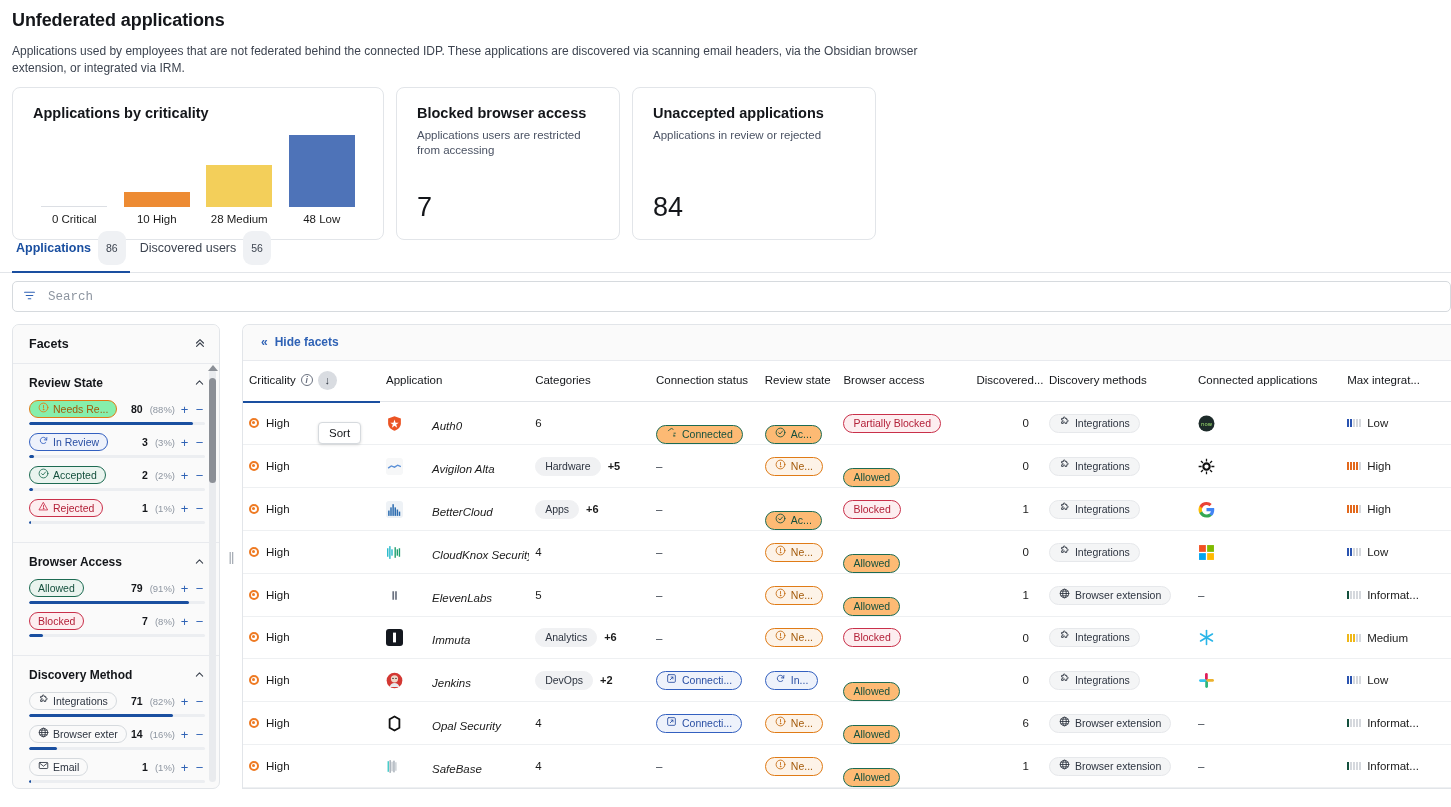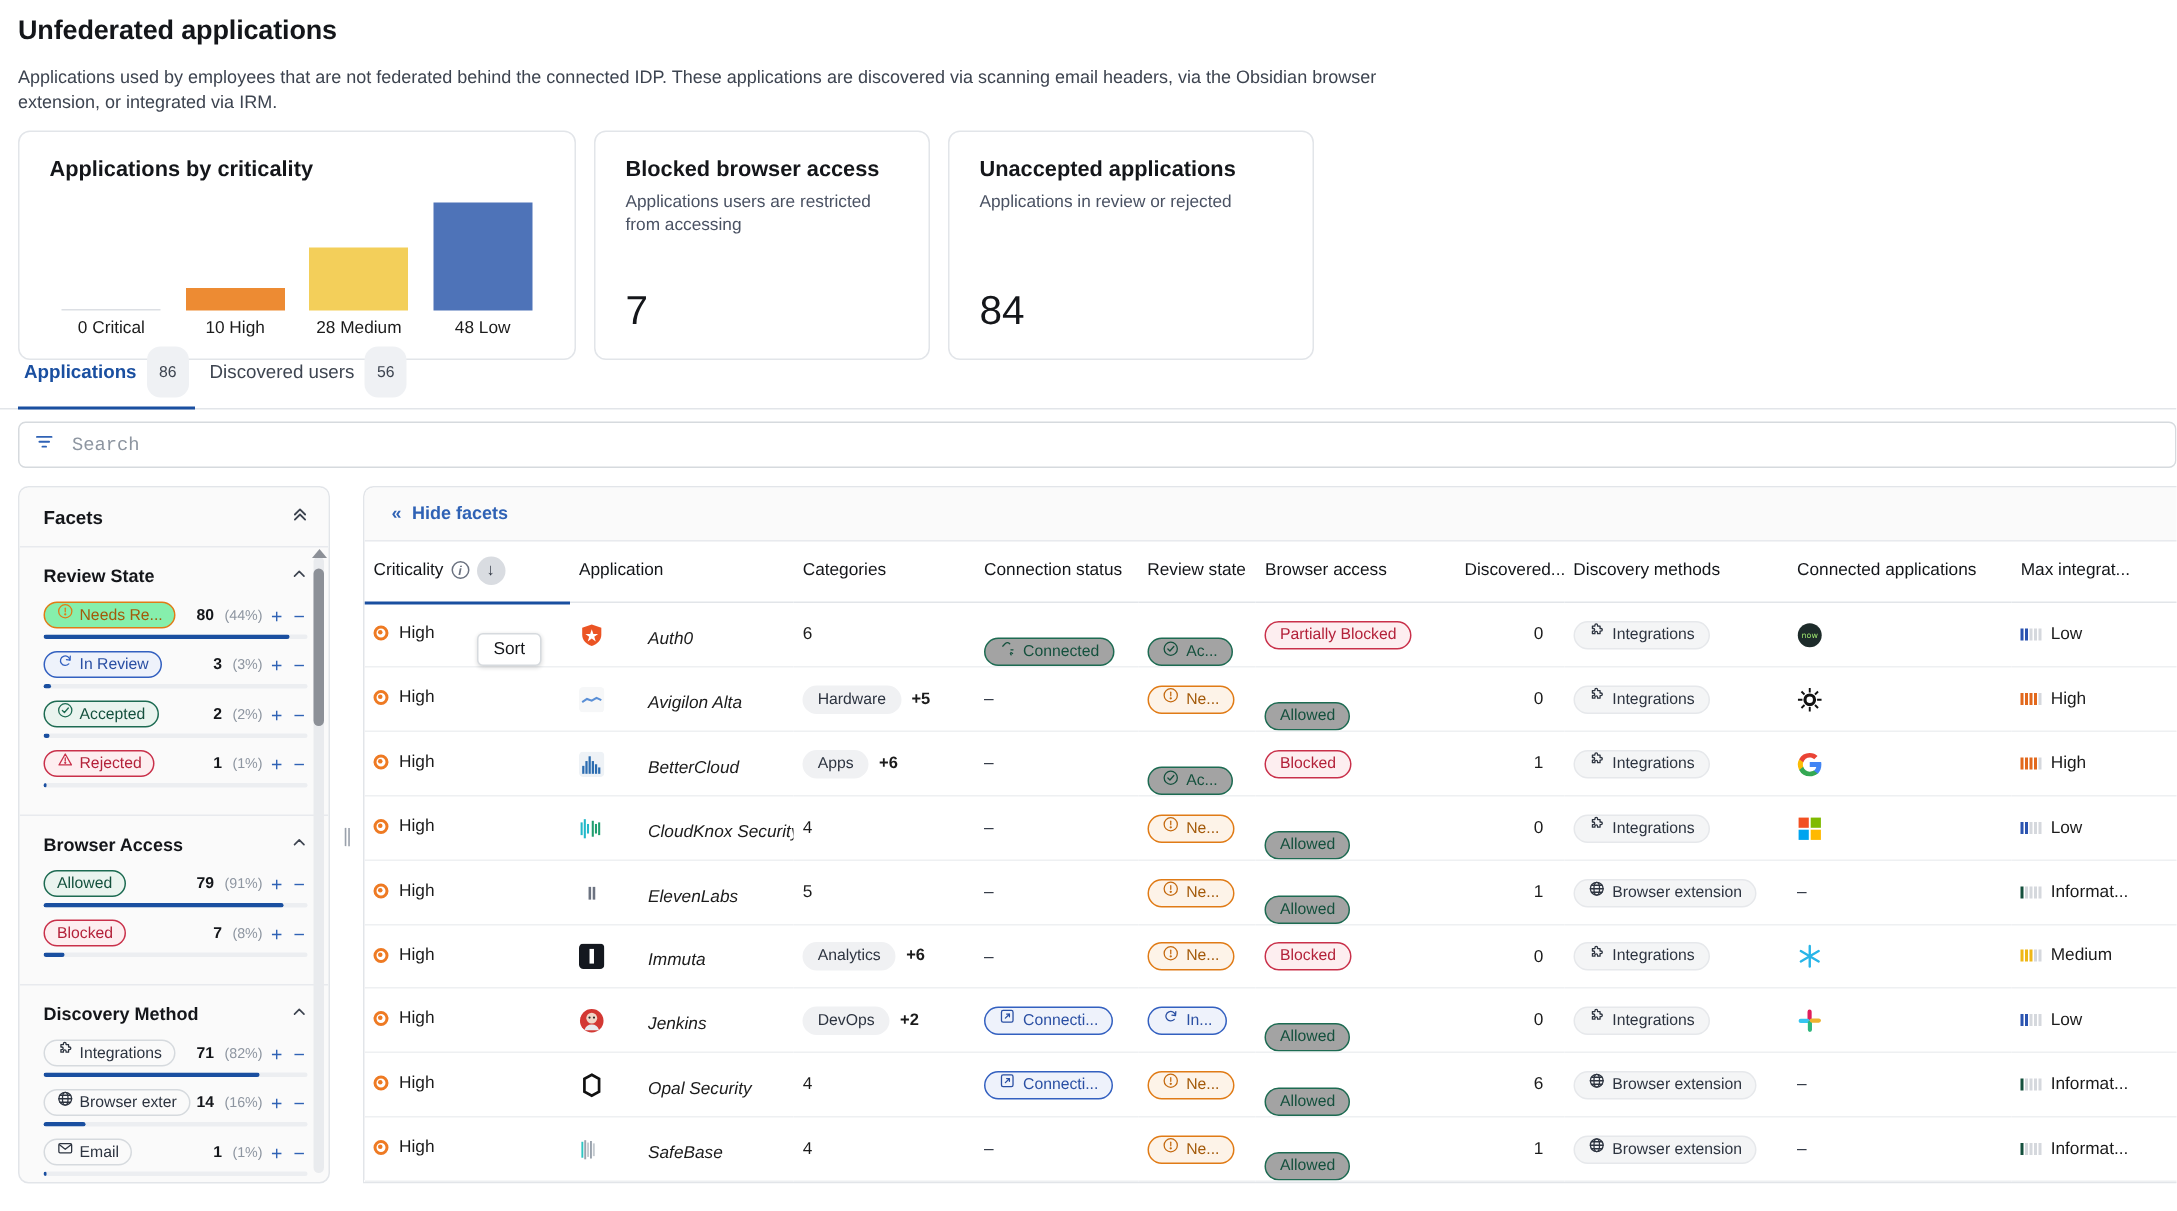--- a/index.html
+++ b/index.html
@@ -223,21 +223,21 @@
   .chip {
     display: inline-flex; align-items: center; gap: 5px;
     border-radius: 11px; border: 1px solid; font-size: 10.5px;
     padding: 2px 9px; height: 19px; line-height: 15px; white-space: nowrap;
   }
   .chip.cat { background: #f0f1f3; border-color: #f0f1f3; color: #2d3440; }
   .chip.method { background: #f4f5f6; border-color: #e6e8eb; color: #2d3440; }
   .plus-n { font-size: 11px; color: #1b1b1b; margin-left: 7px; font-weight: 700; }
   .dash { color: #2d3440; }
 
-  .chip.green { background: #a3a3a3; border-color: #1d6b52; color: #14503d; margin-top: 23px; }
+  .chip.green { background: #fdba74; border-color: #1d6b52; color: #14503d; margin-top: 23px; }
   .chip.orange { background: #fdf3e8; border-color: #e07b16; color: #a35a0a; }
   .chip.blue { background: #eef2fb; border-color: #3360c0; color: #2a4fa3; }
   .chip.red { background: #fdeef0; border-color: #c9304a; color: #b32139; }
 
   .sev { display: inline-flex; align-items: center; gap: 6px; }
   .sev-bars { display: inline-flex; gap: 1px; align-items: flex-end; }
   .sev-bars i { display: block; width: 2px; height: 8px; background: #d5d8dd; }
 
   
   col.c1 { width: 136px; }  col.c2 { width: 148px; }
@@ -349,21 +349,21 @@
               <div class="facet-row-main">
                 <span class="facet-pill" style="background:#86efac;border-color:#e07b16;color:#a35a0a;">
                   <span><svg width="11" height="11" viewBox="0 0 16 16" fill="none" stroke="#e07b16" stroke-width="1.25" stroke-linecap="round" stroke-linejoin="round">
                       <circle cx="8" cy="8" r="6.4"></circle>
                       <line x1="8" y1="5" x2="8" y2="8.6"></line>
                       <circle cx="8" cy="11" r="0.5" fill="#e07b16"></circle>
                     </svg></span>
                   <span>Needs Re...</span>
                 </span>
                 <span class="facet-count">80</span>
-                <span class="facet-pct">(44%)</span>
+                <span class="facet-pct">(88%)</span>
                 <span class="facet-pm">+</span>
                 <span class="facet-pm">−</span>
               </div>
               <div class="facet-bar-track">
                 <div class="facet-bar-fill" style="width:93%"></div>
               </div>
             </div>
             <div class="facet-row">
               <div class="facet-row-main">
                 <span class="facet-pill" style="background:#eef2fb;border-color:#3360c0;color:#2a4fa3;">

